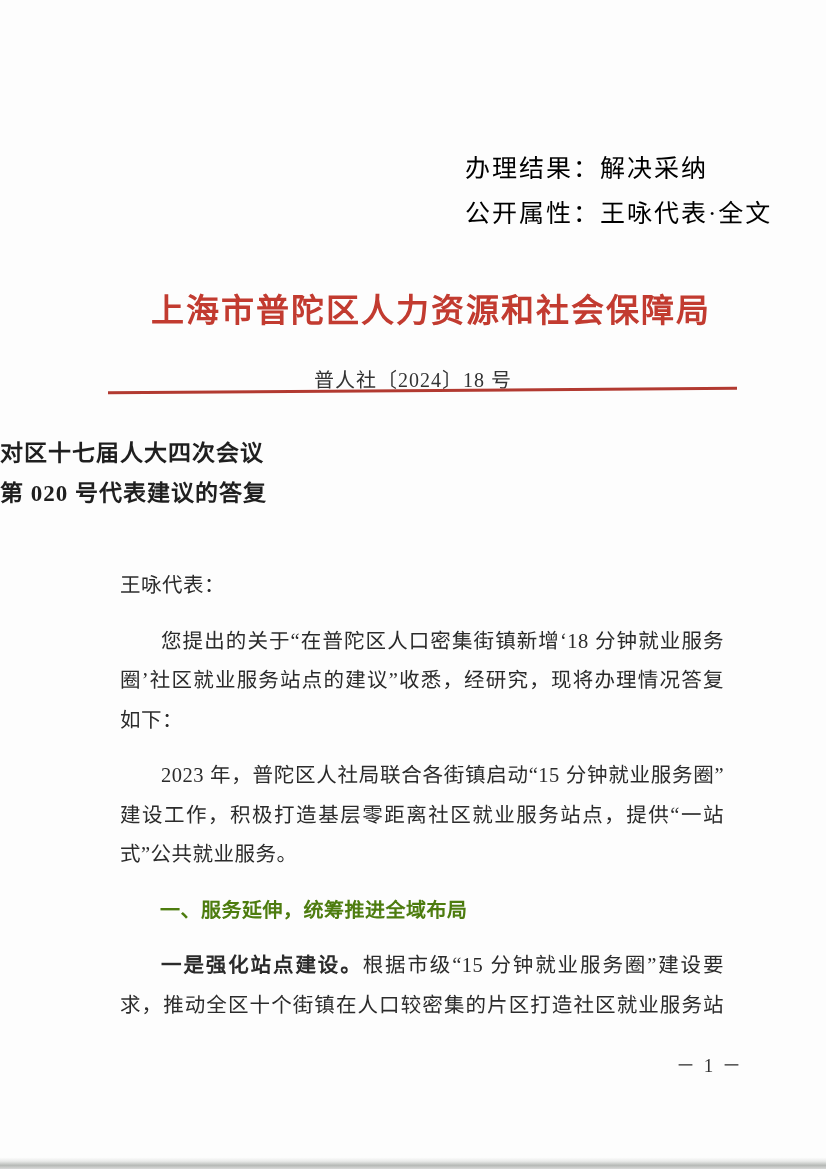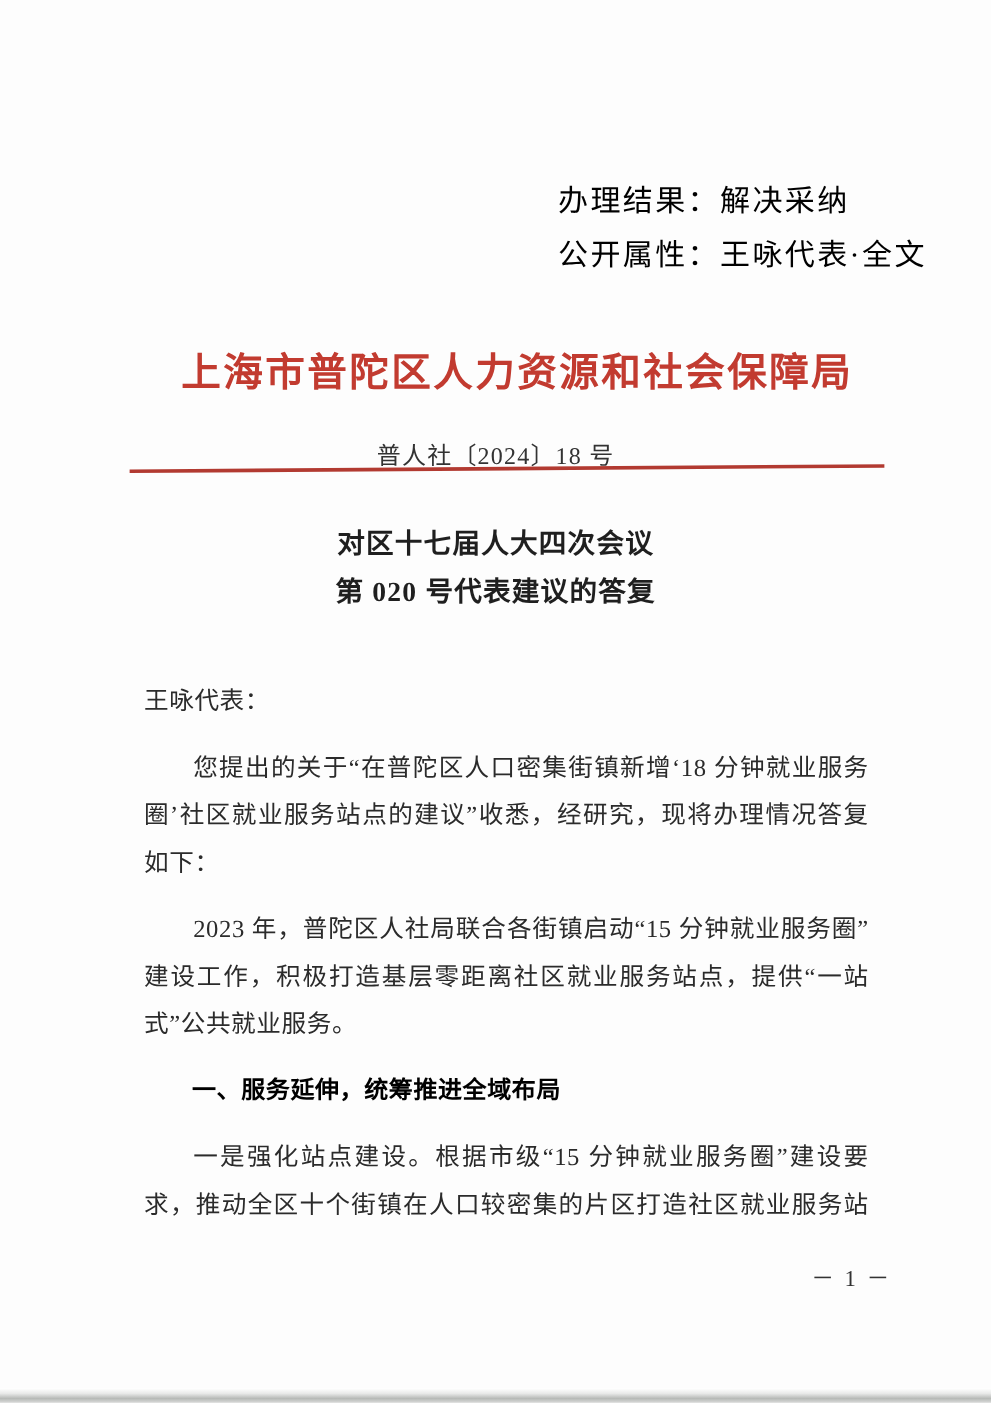--- a/index.html
+++ b/index.html
@@ -33,40 +33,40 @@
     text-align: center;
     font-size: 20px; letter-spacing: 1px; color: #333;
   }
   .red-rule {
     position: absolute; left: 108px; top: 389px; width: 629px; height: 2.5px;
     background: #b23a31;
     transform: rotate(-0.4deg);
   }
   .doc-title {
     position: absolute; left: 0; right: 0; top: 434px;
-    text-align: center;
+    text-align: left;
     font-size: 23px; font-weight: bold; letter-spacing: 1px;
     line-height: 40px; color: #1f1f1f;
   }
   .body-text {
     position: absolute; left: 104px; top: 550px; width: 636px; height: 472px;
     overflow: hidden;
     font-size: 20.5px; line-height: 39.5px;
     text-align: justify; letter-spacing: 0.5px;
     color: #2b2b2b;
   }
   .body-text p { margin: 16px; }
   .indent { text-indent: 2em; }
   .section-heading {
     font-weight: bold;
-    font-family: Liberation Mono, monospace;
+    font-family: Liberation Sans, sans-serif;
     font-size: 20px;
-    color: #000000;
+    color: #4d7c0f;
   }
-  .bold-lead { font-weight: normal; }
+  .bold-lead { font-weight: bold; }
   .page-number {
     position: absolute; left: 676px; top: 1050px;
     font-size: 19px; letter-spacing: 2px; color: #333;
   }
 </style>
 </head>
 <body>
 
 <div class="scan-page">
 

